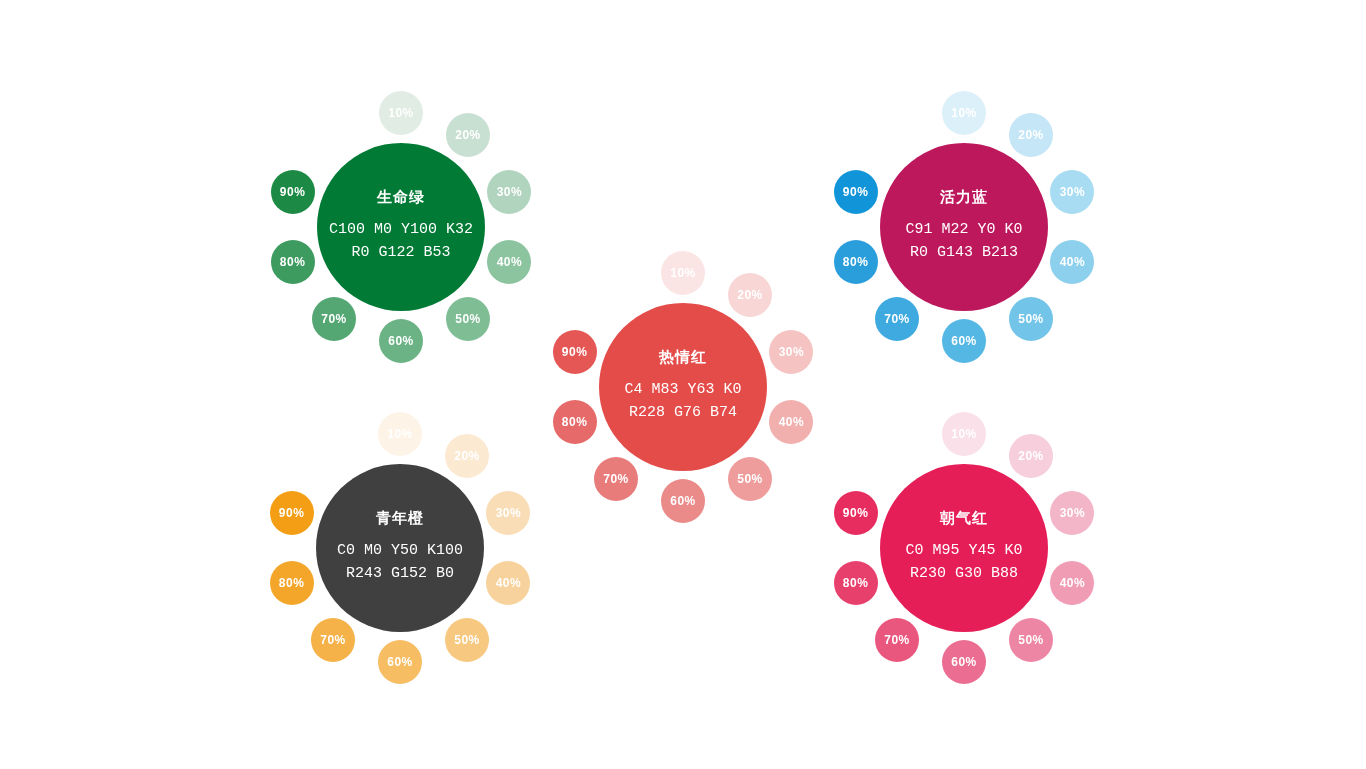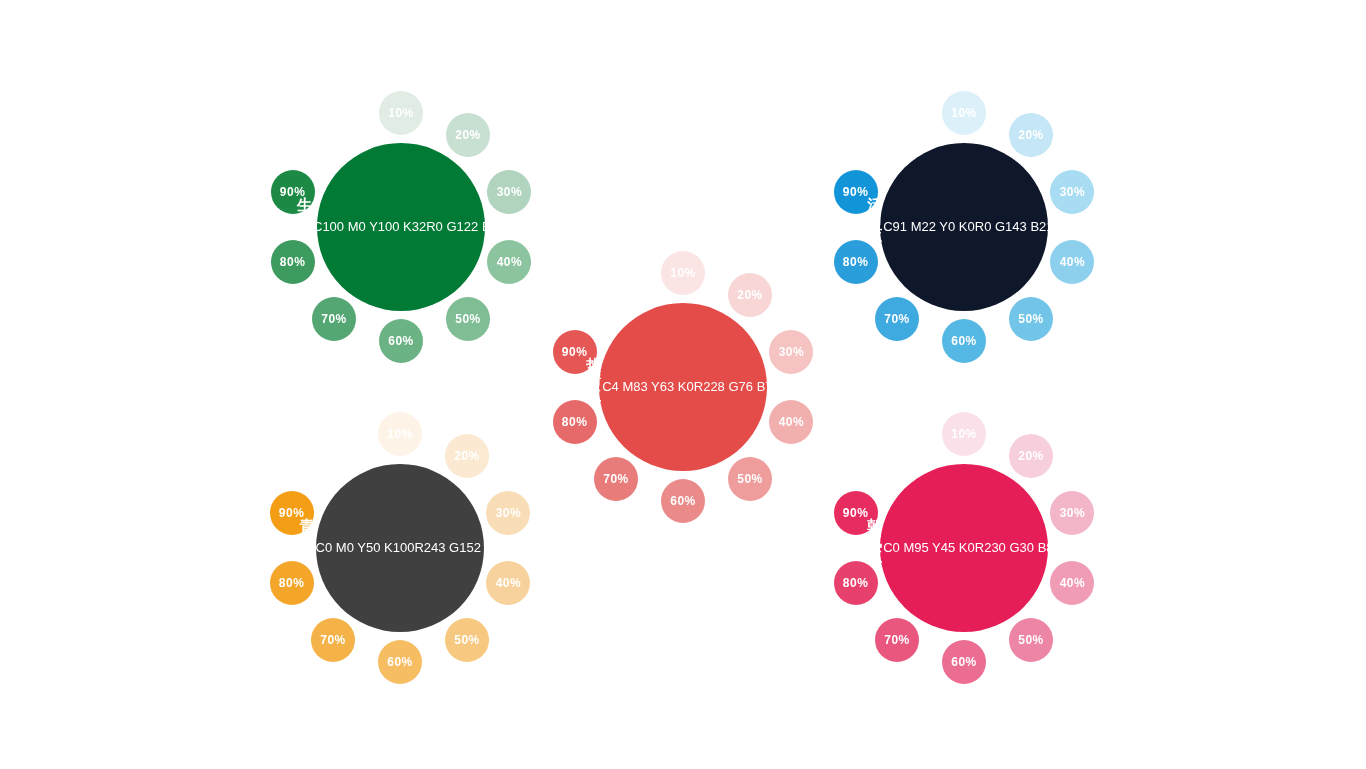--- a/index.html
+++ b/index.html
@@ -24,38 +24,38 @@
     height: 0;
   }
   .main-circle {
     position: absolute;
     width: 168px;
     height: 168px;
     left: -84px;
     top: -84px;
     border-radius: 50%;
     display: flex;
-    flex-direction: row;
+    flex-direction: column;
     align-items: center;
     justify-content: center;
     box-sizing: border-box;
     text-align: center;
     color: #ffffff;
   }
   .main-name {
     font-family: "DejaVu Sans", sans-serif;
     font-weight: bold;
     font-size: 15px;
     letter-spacing: 1px;
     line-height: 1;
     margin-bottom: 13px;
   }
   .main-cmyk, .main-rgb {
-    font-family: Liberation Sans, sans-serif;
-    font-size: 13px;
+    font-family: Liberation Mono, monospace;
+    font-size: 15px;
     line-height: 1.55;
     letter-spacing: 0px;
     white-space: nowrap;
   }
   .tint {
     position: absolute;
     width: 44px;
     height: 44px;
     border-radius: 50%;
     display: flex;
@@ -131,21 +131,21 @@
       </div>
       <div class="tint" style="background: rgb(62, 170, 224); left: -89.0075px; top: 70.2279px;">
         <span class="tint-label">70%</span>
       </div>
       <div class="tint" style="background: rgb(42, 158, 219); left: -130.42px; top: 13.2279px;">
         <span class="tint-label">80%</span>
       </div>
       <div class="tint" style="background: rgb(18, 149, 216); left: -130.42px; top: -57.2279px;">
         <span class="tint-label">90%</span>
       </div>
-      <div class="main-circle" style="background: #0f172a; align-items: center;">
+      <div class="main-circle" style="background: #be185d; align-items: center;">
         <div class="main-name">活力蓝</div>
         <div class="main-cmyk">C91 M22 Y0 K0</div>
         <div class="main-rgb">R0 G143 B213</div>
       </div>
     </div>
     <div class="cluster" style="left: 683px; top: 387px;">
       <div class="tint" style="background: rgb(251, 228, 228); left: -22px; top: -136px;">
         <span class="tint-label">10%</span>
       </div>
       <div class="tint" style="background: rgb(248, 214, 214); left: 45.0075px; top: -114.228px;">

